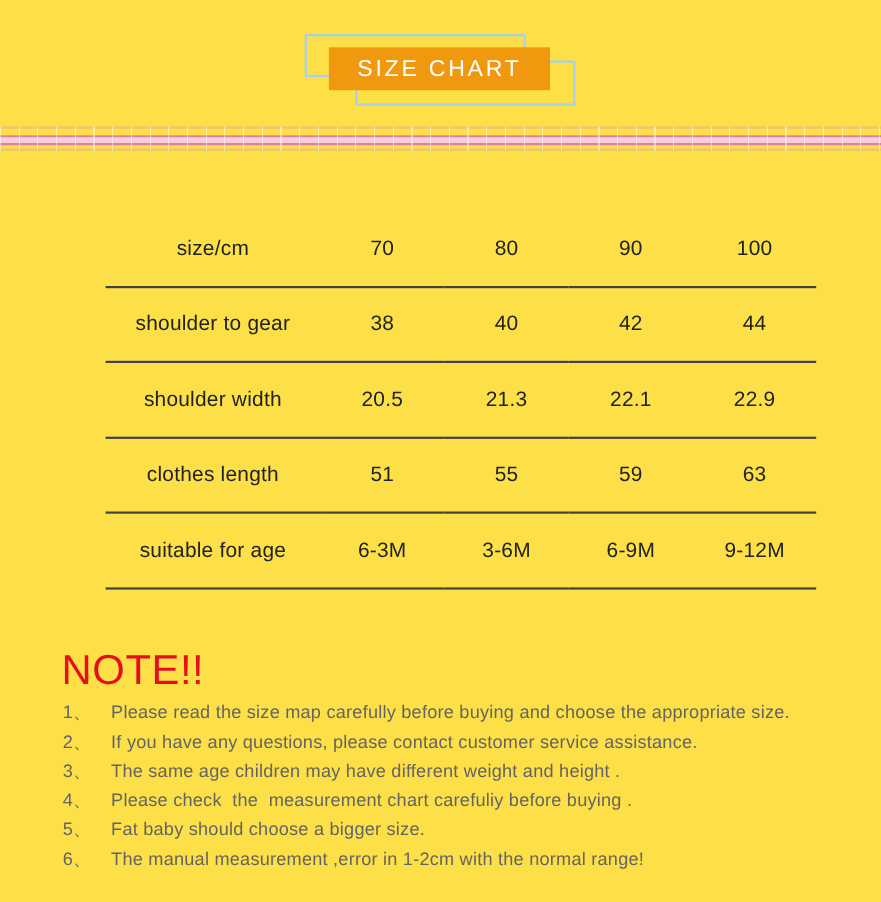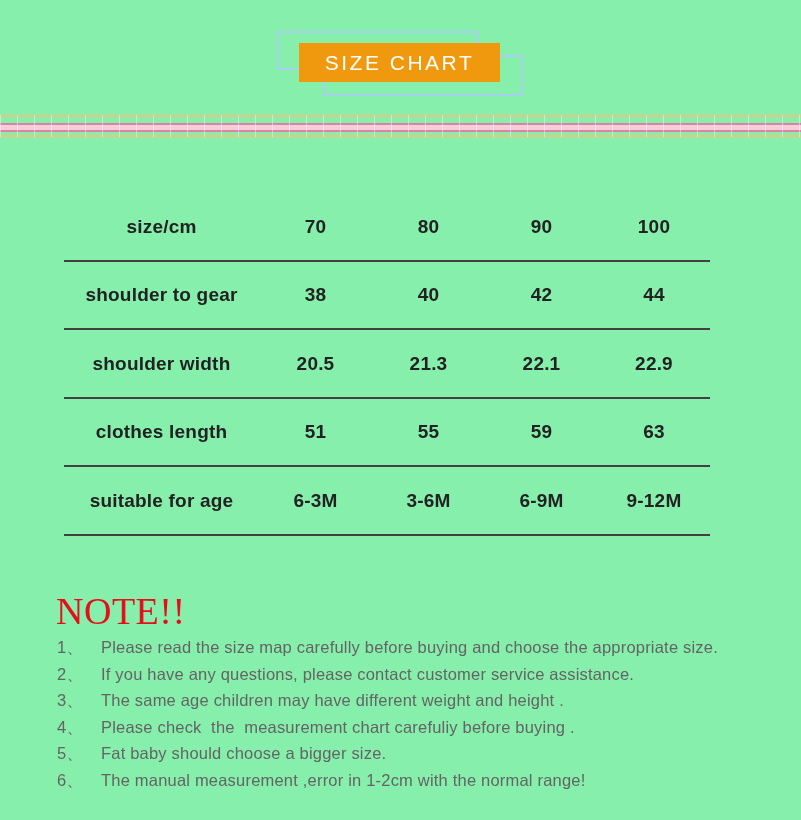--- a/index.html
+++ b/index.html
@@ -1,17 +1,17 @@
 <!DOCTYPE html>
 <html><head>
 <meta charset="utf-8">
 <style>
   html,body{margin:0;padding:0;background:#fff;}
   .canvas{
-    position:relative;width:801px;height:820px;background:#86efac;overflow:hidden;
+    position:relative;width:801px;height:820px;background:#fde047;overflow:hidden;
     font-family:"Liberation Sans",sans-serif;
   }
 
   
   .banner-outline{position:absolute;border:2px solid #a9cfef;background:transparent;z-index:1;}
   .outline-back{left:277px;top:31px;width:197px;height:35px;}
   .outline-front{left:323px;top:55px;width:196px;height:37px;}
   .banner-box{
     position:absolute;left:299px;top:43px;width:201px;height:39px;z-index:2;
     background:#f0990e;display:flex;align-items:center;justify-content:center;
@@ -28,32 +28,32 @@
   .pink-band{top:10px;height:5px;background:#f5ceda;}
   .pink-line-bottom{top:15px;height:2px;background:#dc81a5;}
   .gold-bottom{top:20px;height:2px;background:#edc27d;}
   .weave{
     top:0;height:22px;
     background:repeating-linear-gradient(90deg,rgba(255,255,255,0.45) 0 1px,rgba(255,255,255,0) 1px 17px);
   }
 
   
   table.size-table{
-    position:absolute;left:64px;top:195px;width:646px;height:341px;
-    border-collapse:collapse;table-layout:fixed;font-weight:bold;
+    position:absolute;left:96px;top:195px;width:646px;height:341px;
+    border-collapse:collapse;table-layout:fixed;
   }
   table.size-table td{
     border-bottom:2px solid #414141;text-align:center;vertical-align:middle;
     font-size:19px;color:#222222;padding:0;letter-spacing:0.2px;
   }
 
   
   .note-heading{
     position:absolute;left:56px;top:589px;
-    font-family:Liberation Serif, serif;font-size:38px;color:#e70e1b;
+    font-family:Liberation Sans, sans-serif;font-size:38px;color:#e70e1b;
     letter-spacing:0.5px;
   }
   .notes{position:absolute;left:57px;top:637px;width:700px;}
   .note-item{
     display:flex;align-items:baseline;height:26.6px;
     font-size:16.5px;color:#646464;letter-spacing:0.2px;
   }
   .note-num{flex:0 0 28px;}
   .note-text{flex:1 1 auto;white-space:pre;margin-left:16px;}
 </style>

